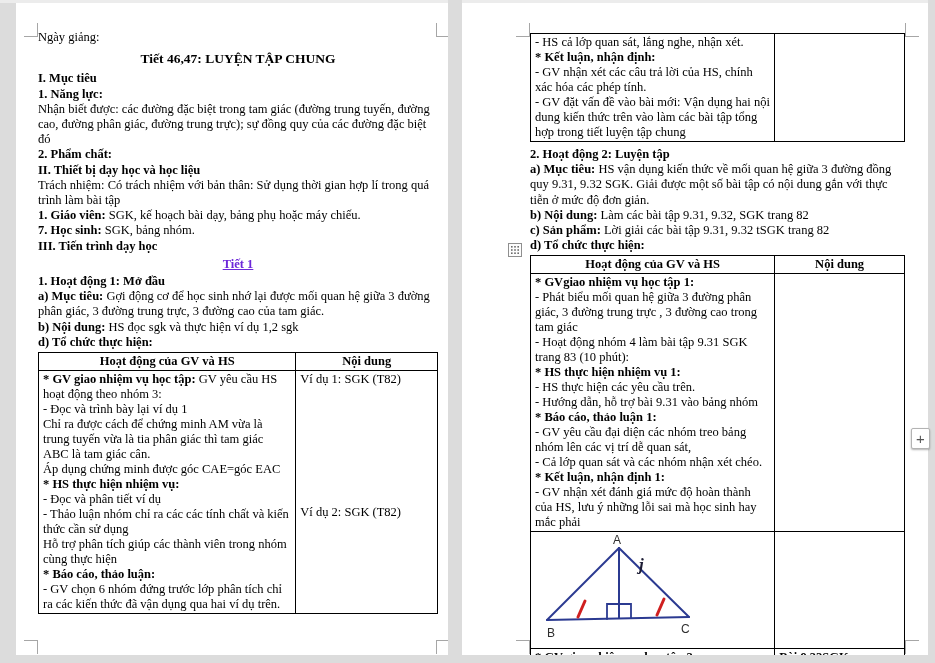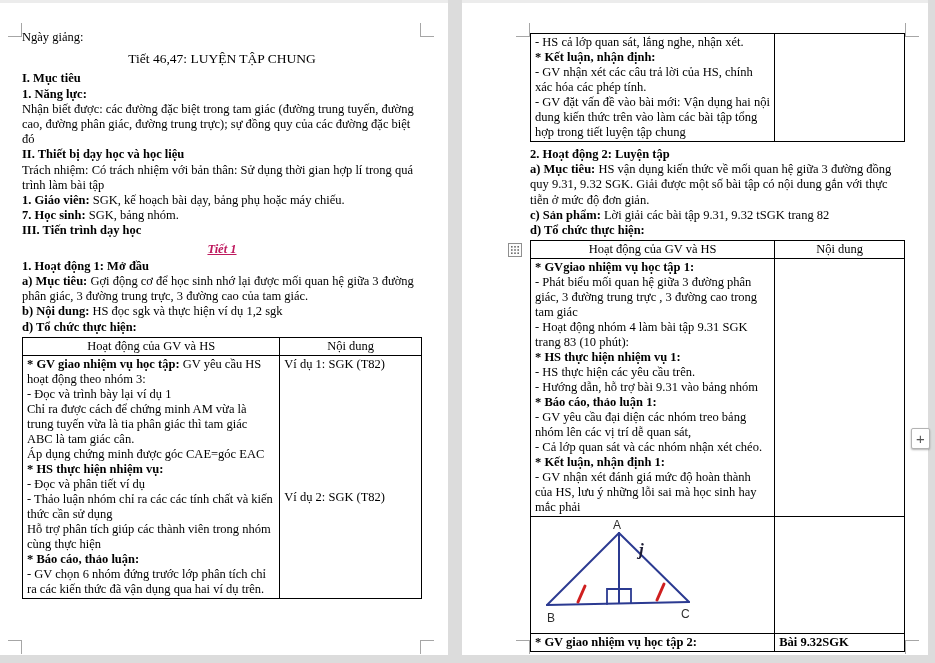--- a/index.html
+++ b/index.html
@@ -4,46 +4,46 @@
 <style>
   html,body{margin:0;padding:0;}
   body{
     width:935px;height:663px;overflow:hidden;position:relative;
     background:#dcdcdc;
     font-family:"Liberation Serif","DejaVu Serif",serif;
     color:#000;
   }
   .top-strip{position:absolute;left:0;top:0;width:935px;height:3px;background:#ececec;}
   .page{position:absolute;top:3px;height:652px;background:#ffffff;}
-  #page-left{left:0;width:478px;}
+  #page-left{left:16px;width:478px;}
   #page-right{left:462px;width:466px;}
 
   
   .mark{position:absolute;width:13px;height:13px;border:0 solid #a6a6a6;}
   .mark.tl{border-right-width:1px;border-bottom-width:1px;}
   .mark.tr{border-left-width:1px;border-bottom-width:1px;}
   .mark.bl{border-right-width:1px;border-top-width:1px;}
   .mark.br{border-left-width:1px;border-top-width:1px;}
 
   .content{position:absolute;font-size:12.5px;line-height:15.2px;}
   #content-left{left:22px;top:27px;width:400px;}
   #content-right{left:68px;top:30px;width:375px;}
 
   .ln{min-height:15px;}
   b{font-weight:700;}
-  .doc-title{text-align:center;font-weight:400;font-size:13.5px;margin:6px 0 5px 0;}
+  .doc-title{text-align:center;font-weight:700;font-size:13.5px;margin:6px 0 5px 0;}
   .session{ text-align:center;margin:3px 0 2px 0;}
-  .session span{color:#be185d;font-weight:700;text-decoration:underline;font-style:italic;}
+  .session span{color:#6d28d9;font-weight:700;text-decoration:underline;}
 
   table.doc{border-collapse:collapse;width:100%;table-layout:fixed;margin-top:2px;}
   table.doc th,table.doc td{
     border:1.8px solid #000;vertical-align:top;
     padding:1px 4px;font-size:12.5px;line-height:15px;
   }
-  table.doc th{text-align:center;font-weight:400;padding:1px 2px;}
+  table.doc th{text-align:center;font-weight:700;padding:1px 2px;}
   .vd2{margin-top:118px;}
 
   
   .fig-cell{padding:2px 0 2px 0 !important;}
 
   
   .tbl-handle{position:absolute;left:46px;top:240px;width:14px;height:14px;cursor:move;}
 
   
   .plus-btn{
@@ -71,20 +71,21 @@
   <div class="mark br" style="left:420px;top:637px;"></div>
 
   <div class="content" id="content-left">
     <div class="ln">Ngày giảng:</div>
     <div class="doc-title">Tiết 46,47:  LUYỆN TẬP CHUNG</div>
 
     <div>
         <div class="ln"><b>I. Mục tiêu</b></div>
         <div class="ln"><b>1. Năng lực:</b></div>
         <div class="ln">Nhận biết được: các đường đặc biệt trong tam giác (đường trung tuyến, đường cao, đường phân giác, đường trung trực); sự đồng quy của các đường đặc biệt đó</div>
+        <div class="ln"><b>2. Phẩm chất:</b></div>
         <div class="ln"><b>II. Thiết bị dạy học và học liệu</b></div>
         <div class="ln">Trách nhiệm: Có trách nhiệm với bản thân: Sử dụng thời gian hợp lí trong quá trình làm bài tập</div>
         <div class="ln"><b>1. Giáo viên:</b> SGK, kế hoạch bài dạy, bảng phụ hoặc máy chiếu.</div>
         <div class="ln"><b>7. Học sinh:</b> SGK, bảng nhóm.</div>
         <div class="ln"><b>III. Tiến trình dạy học</b></div>
       </div>
 
     <div class="session"><span>Tiết 1</span></div>
 
     <div>
@@ -165,20 +166,21 @@
               <div class="ln">- GV đặt vấn đề vào bài mới: Vận dụng hai nội dung kiến thức trên vào làm các bài tập tổng hợp trong tiết luyện tập chung</div>
             </td>
         <td></td>
       </tr>
     </tbody>
       </table>
 
     <div style="margin-top:5px;">
         <div class="ln"><b>2. Hoạt động 2: Luyện tập</b></div>
         <div class="ln"><b>a) Mục tiêu:</b> HS vận dụng kiến thức về mối quan hệ giữa 3 đường đồng quy 9.31, 9.32 SGK. Giải được một số bài tập có nội dung gắn với thực tiễn ở mức độ đơn giản.</div>
+        <div class="ln"><b>b) Nội dung:</b> Làm các bài tập 9.31, 9.32, SGK trang 82</div>
         <div class="ln"><b>c) Sản phẩm:</b> Lời giải các bài tập 9.31, 9.32 tSGK trang 82</div>
         <div class="ln"><b>d) Tổ chức thực hiện:</b></div>
       </div>
 
     <table class="doc">
       <colgroup>
           <col style="width:65.3%">
           <col style="width:34.7%">
         </colgroup>
       <tbody>

